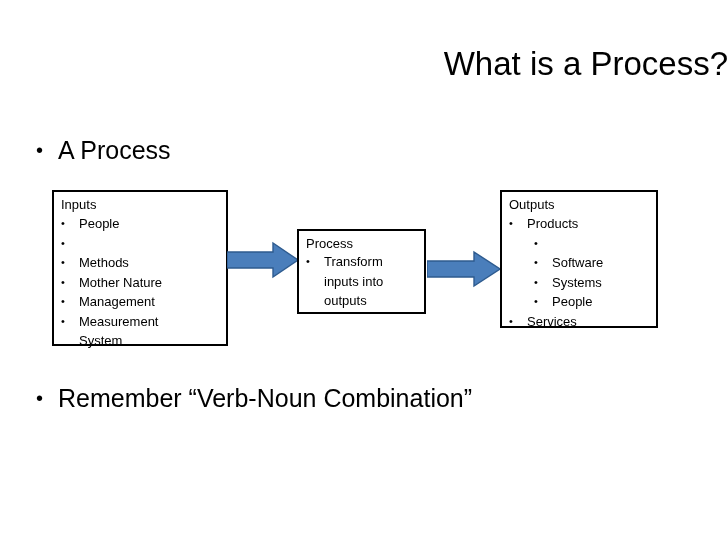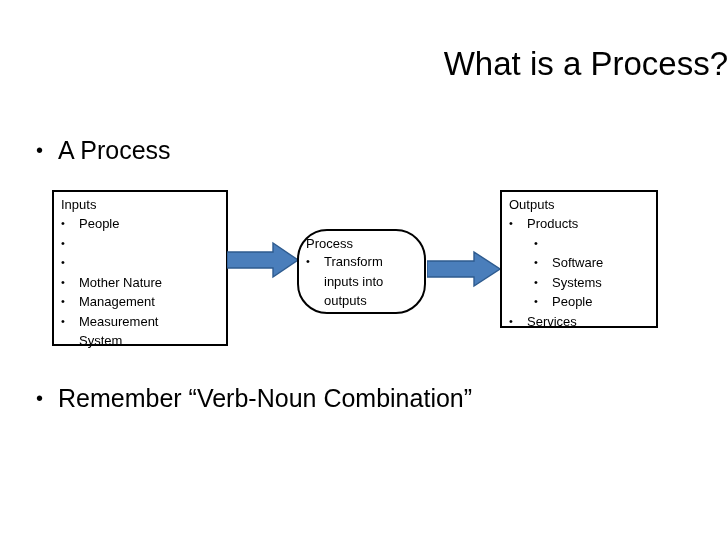--- a/index.html
+++ b/index.html
@@ -71,21 +71,21 @@
   .dbox {
     position: absolute;
     background: #ffffff;
     border: 2px solid #000000;
     box-sizing: border-box;
     font-size: 13px;
     line-height: 19.5px;
     color: #000000;
   }
   .box-inputs  { left: 52px;  top: 190px; width: 176px; height: 156px; }
-  .box-process { left: 297px; top: 229px; width: 129px; height: 85px; border-radius: 30px; }
+  .box-process { left: 297px; top: 229px; width: 129px; height: 85px; }
   .box-outputs { left: 500px; top: 190px; width: 158px; height: 138px; }
 
   .dbox-head {
     position: absolute;
     left: 7px;
     top: 4px;
     font-size: 13px;
     line-height: 18px;
     white-space: nowrap;
   }
@@ -174,20 +174,21 @@
       <ul class="dlist">
         <li>
           <span class="dot">•</span>
           <span class="txt">People</span>
         </li>
         <li>
           <span class="dot">•</span>
         </li>
         <li>
           <span class="dot">•</span>
+          <span class="txt">Methods</span>
         </li>
         <li>
           <span class="dot">•</span>
           <span class="txt">Mother Nature</span>
         </li>
         <li>
           <span class="dot">•</span>
           <span class="txt">Management</span>
         </li>
         <li>

